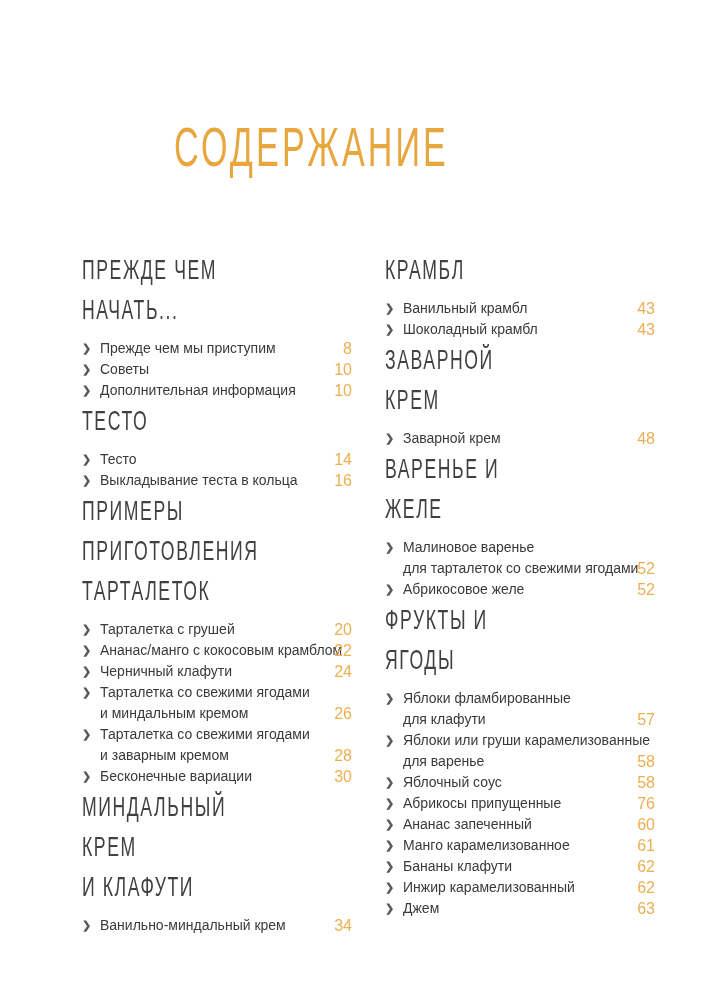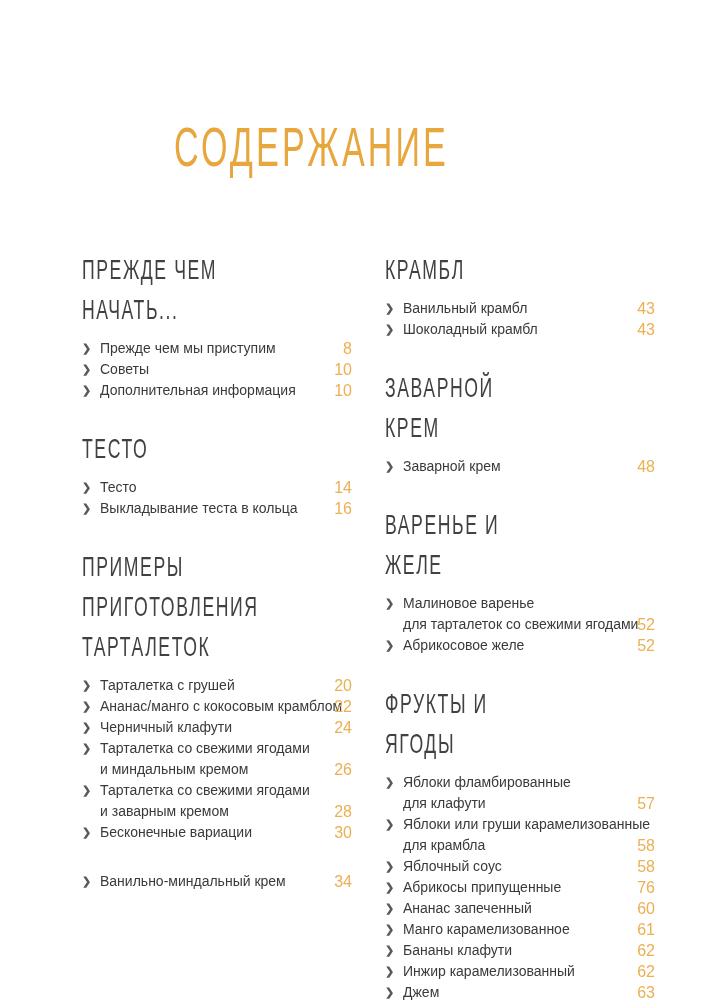--- a/index.html
+++ b/index.html
@@ -31,21 +31,21 @@
   .title .scaled {
     display: inline-block;
     transform: scaleX(0.62);
     transform-origin: 0 50%;
     letter-spacing: 5px;
   }
 
   .columns { display: flex; gap: 33px; margin-top: 28px; }
   .column { flex: 0 0 270px; width: 270px; }
 
-  .section { margin-top: 28px; }
+  .section { }
   .section:first-child { margin-top: 0; }
 
   .section-heading {
     margin: 0 0 8px 0;
     font-size: 28px;
     line-height: 40px;
     font-weight: 400;
     color: var(--heading);
   }
   .section-heading .scaled {
@@ -154,20 +154,22 @@
 и заварным кремом</span>
               <span class="page-num">28</span>
             </div>
             <div class="item">
               <span class="chevron">❯</span>
               <span class="item-text">Бесконечные вариации</span>
               <span class="page-num">30</span>
             </div>
           </div>
           <div class="section">
+            <h2 class="section-heading"><span class="scaled">МИНДАЛЬНЫЙ КРЕМ
+И КЛАФУТИ</span></h2>
             <div class="item">
               <span class="chevron">❯</span>
               <span class="item-text">Ванильно-миндальный крем</span>
               <span class="page-num">34</span>
             </div>
           </div>
         </div>
       <div class="column">
           <div class="section">
             <h2 class="section-heading"><span class="scaled">КРАМБЛ</span></h2>
@@ -208,21 +210,21 @@
             <h2 class="section-heading"><span class="scaled">ФРУКТЫ И ЯГОДЫ</span></h2>
             <div class="item">
               <span class="chevron">❯</span>
               <span class="item-text">Яблоки фламбированные
 для клафути</span>
               <span class="page-num">57</span>
             </div>
             <div class="item">
               <span class="chevron">❯</span>
               <span class="item-text">Яблоки или груши карамелизованные
-для крамбла</span>
+для варенье</span>
               <span class="page-num">58</span>
             </div>
             <div class="item">
               <span class="chevron">❯</span>
               <span class="item-text">Яблочный соус</span>
               <span class="page-num">58</span>
             </div>
             <div class="item">
               <span class="chevron">❯</span>
               <span class="item-text">Абрикосы припущенные</span>

